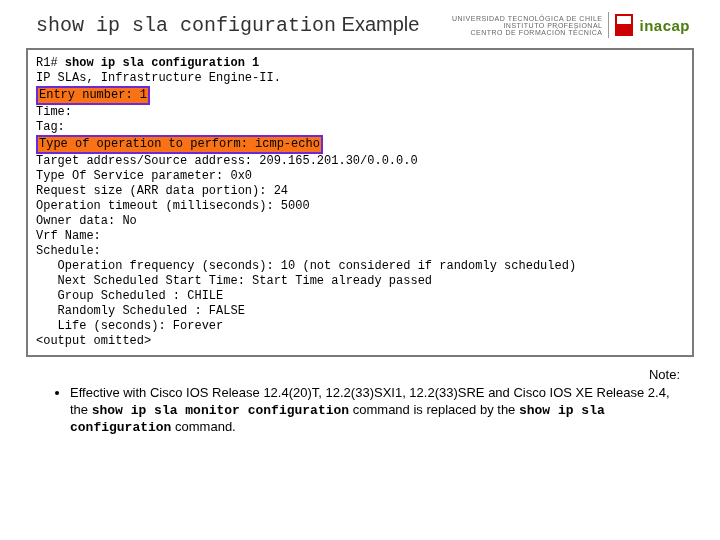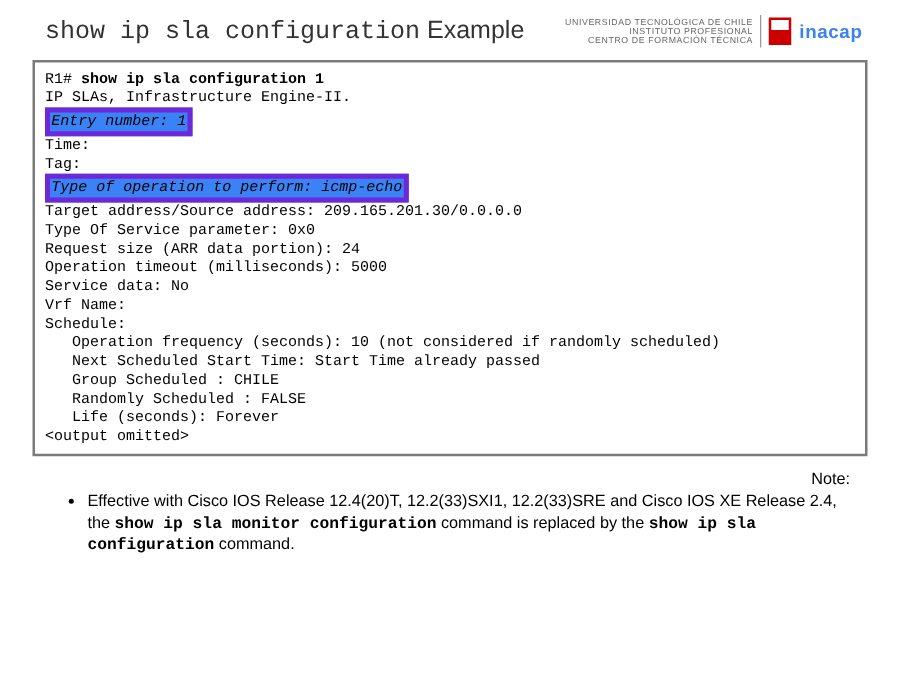--- a/index.html
+++ b/index.html
@@ -57,43 +57,42 @@
   .logo-mark::after {
     content: "";
     position: absolute;
     top: 2px; left: 2px; right: 2px;
     height: 8px;
     background: #fff;
   }
   .brand {
     font-weight: bold;
     font-size: 15px;
-    color: #3b82f6;
+    color: #4d7c0f;
     letter-spacing: 0.5px;
   }
   .frame {
     margin: 6px 26px 0 26px;
     border: 2px solid #7a7a7a;
     padding: 6px 8px;
     font-family: "Courier New", Courier, monospace;
     font-size: 12px;
     line-height: 1.25;
   }
   .frame pre {
     margin: 0;
     white-space: pre;
     font-family: "Courier New", Courier, monospace;
   }
   .bold { font-weight: bold; }
   .hl {
-    background: #3b82f6;
-    border: 4px solid #6d28d9;
+    background: #f97316;
+    border: 2px solid #6d28d9;
     padding: 0 1px;
     display: inline-block;
-    font-style: italic;
   }
   .note-block {
     margin: 10px 40px 0 40px;
     font-size: 13px;
     line-height: 1.25;
   }
   .note-label { font-family: Arial, Helvetica, sans-serif; text-align: right; }
   .note-list {
     margin: 2px 0 0 0;
     padding: 0 0 0 30px;
@@ -125,21 +124,21 @@
 <pre><span>R1# </span><span class="bold">show ip sla configuration 1</span>
 <span>IP SLAs, Infrastructure Engine-II.</span>
 <span class="hl">Entry number: 1</span>
 <span>Time:</span>
 <span>Tag:</span>
 <span class="hl">Type of operation to perform: icmp-echo</span>
 <span>Target address/Source address: 209.165.201.30/0.0.0.0</span>
 <span>Type Of Service parameter: 0x0</span>
 <span>Request size (ARR data portion): 24</span>
 <span>Operation timeout (milliseconds): 5000</span>
-<span>Service data: No</span>
+<span>Owner data: No</span>
 <span>Vrf Name:</span>
 <span>Schedule:</span>
 <span>   Operation frequency (seconds): 10 (not considered if randomly scheduled)</span>
 <span>   Next Scheduled Start Time: Start Time already passed</span>
 <span>   Group Scheduled : CHILE</span>
 <span>   Randomly Scheduled : FALSE</span>
 <span>   Life (seconds): Forever</span>
 <span>&lt;output omitted&gt;</span></pre>
 </div>
 

